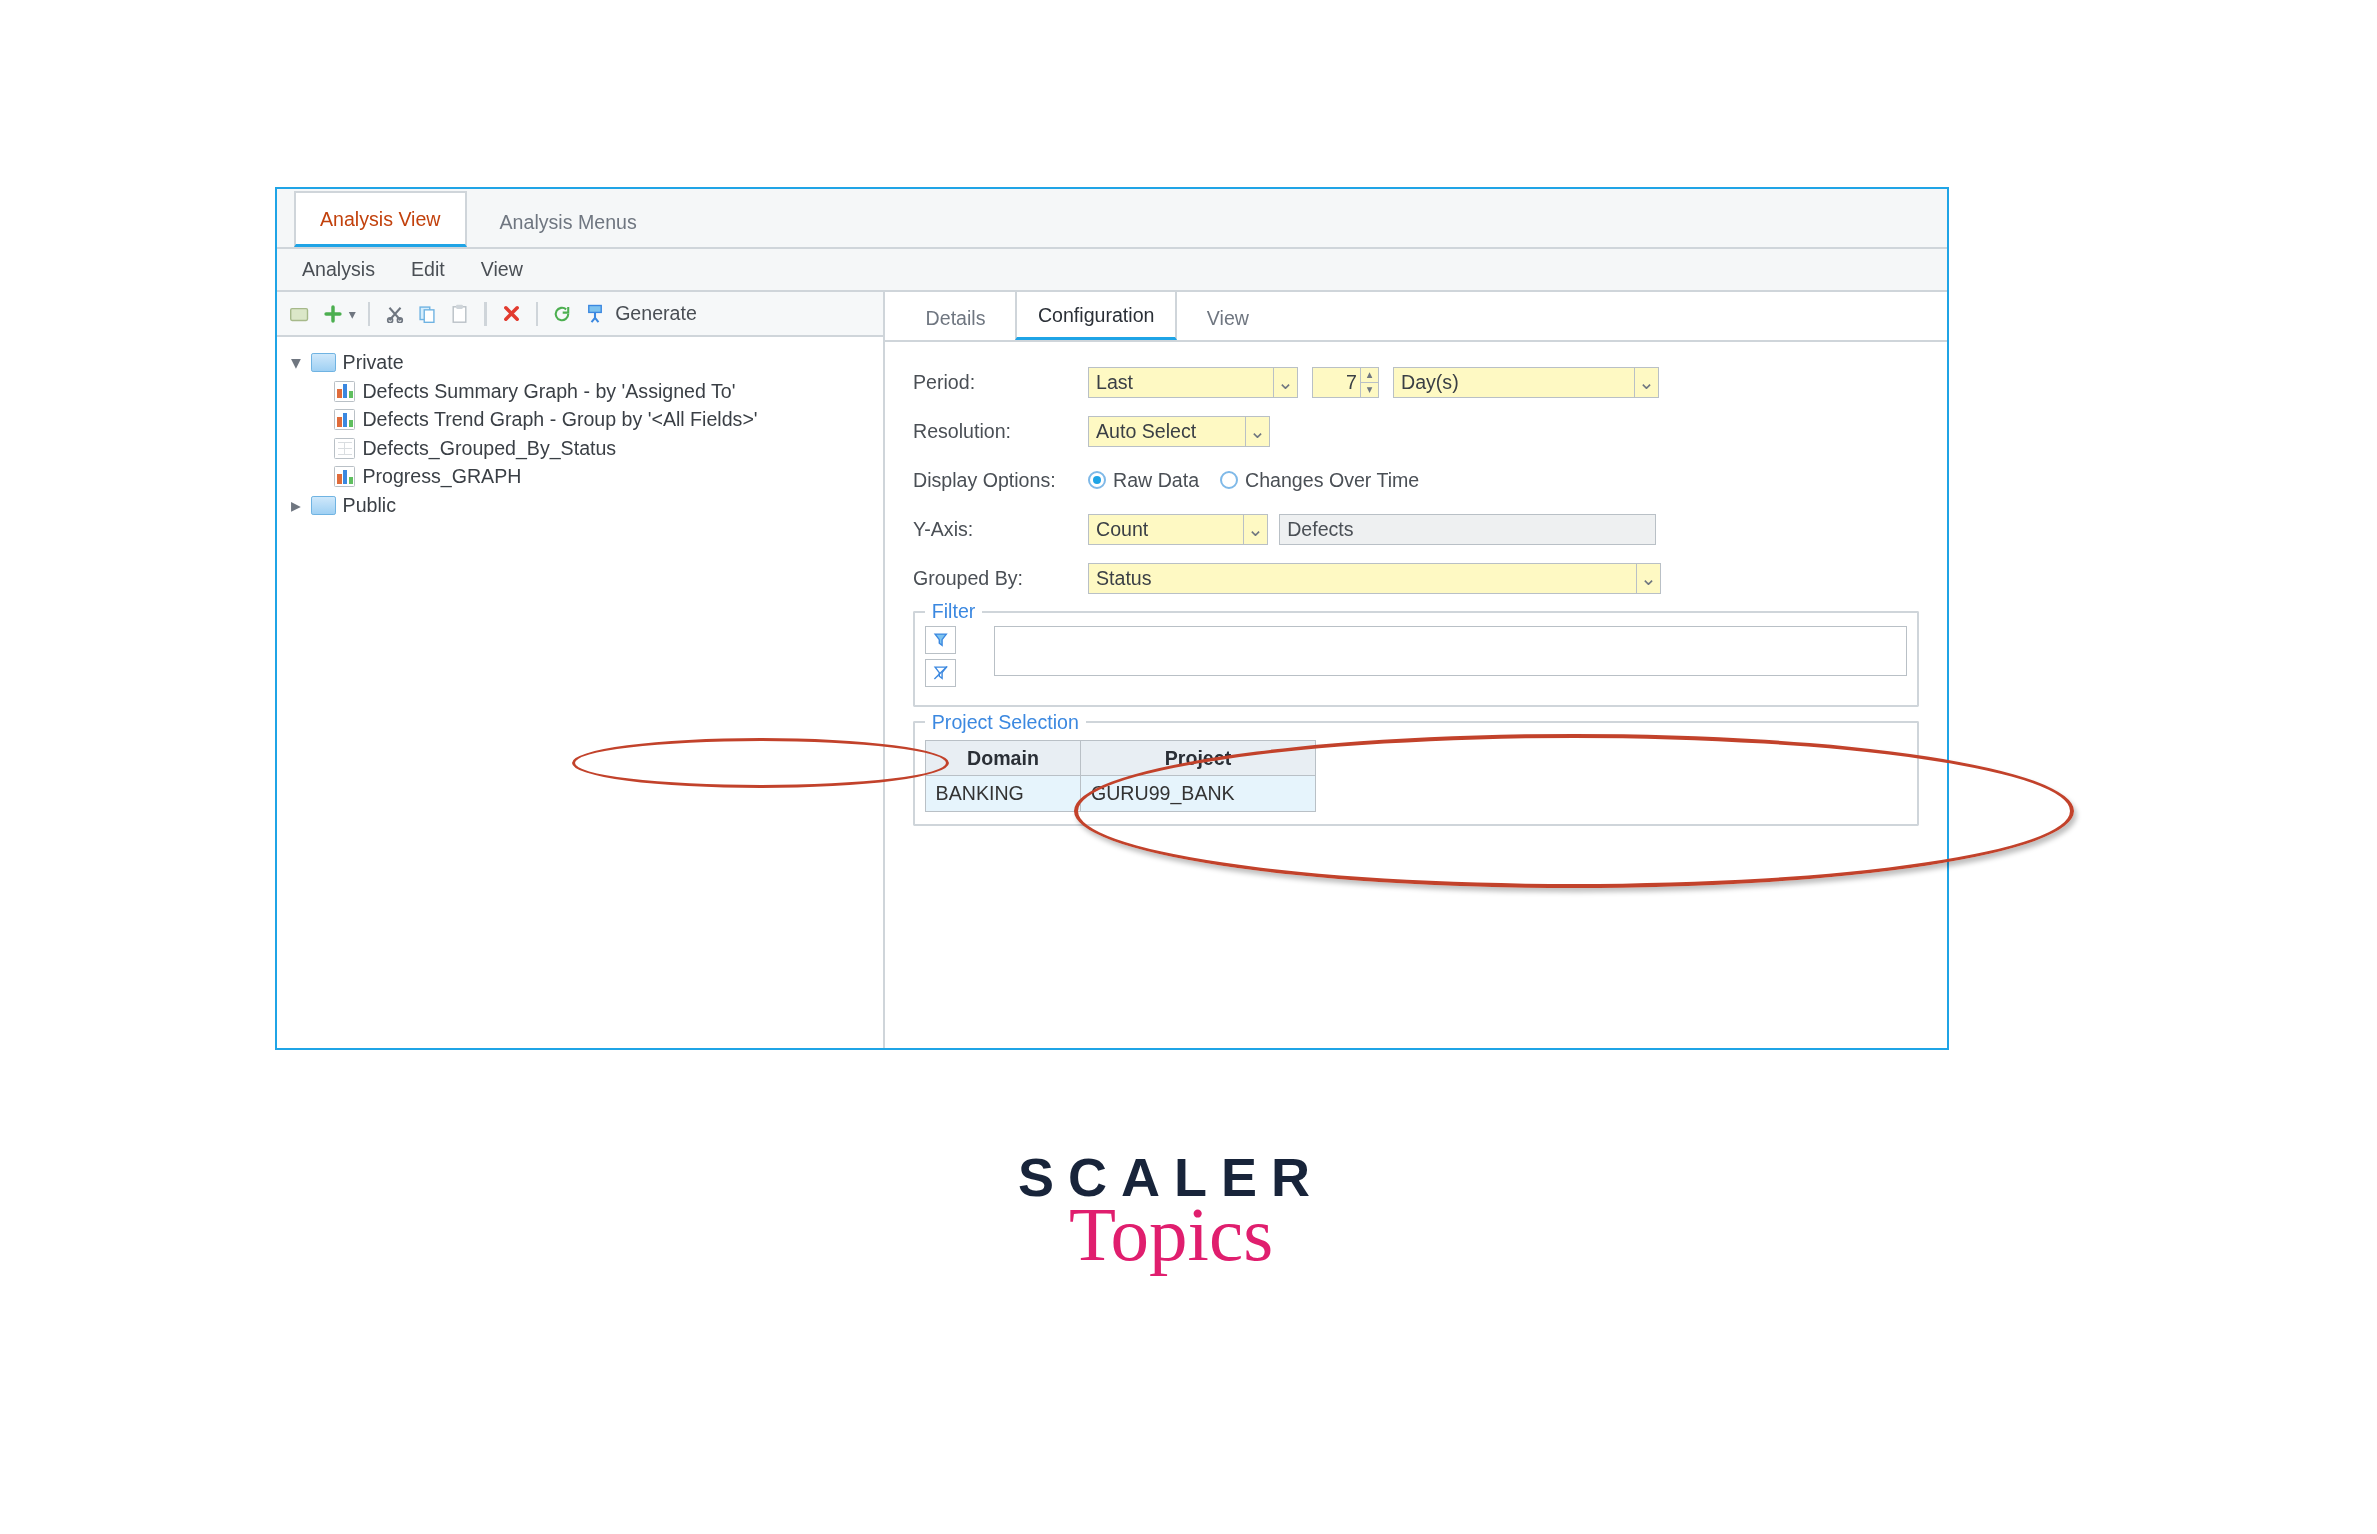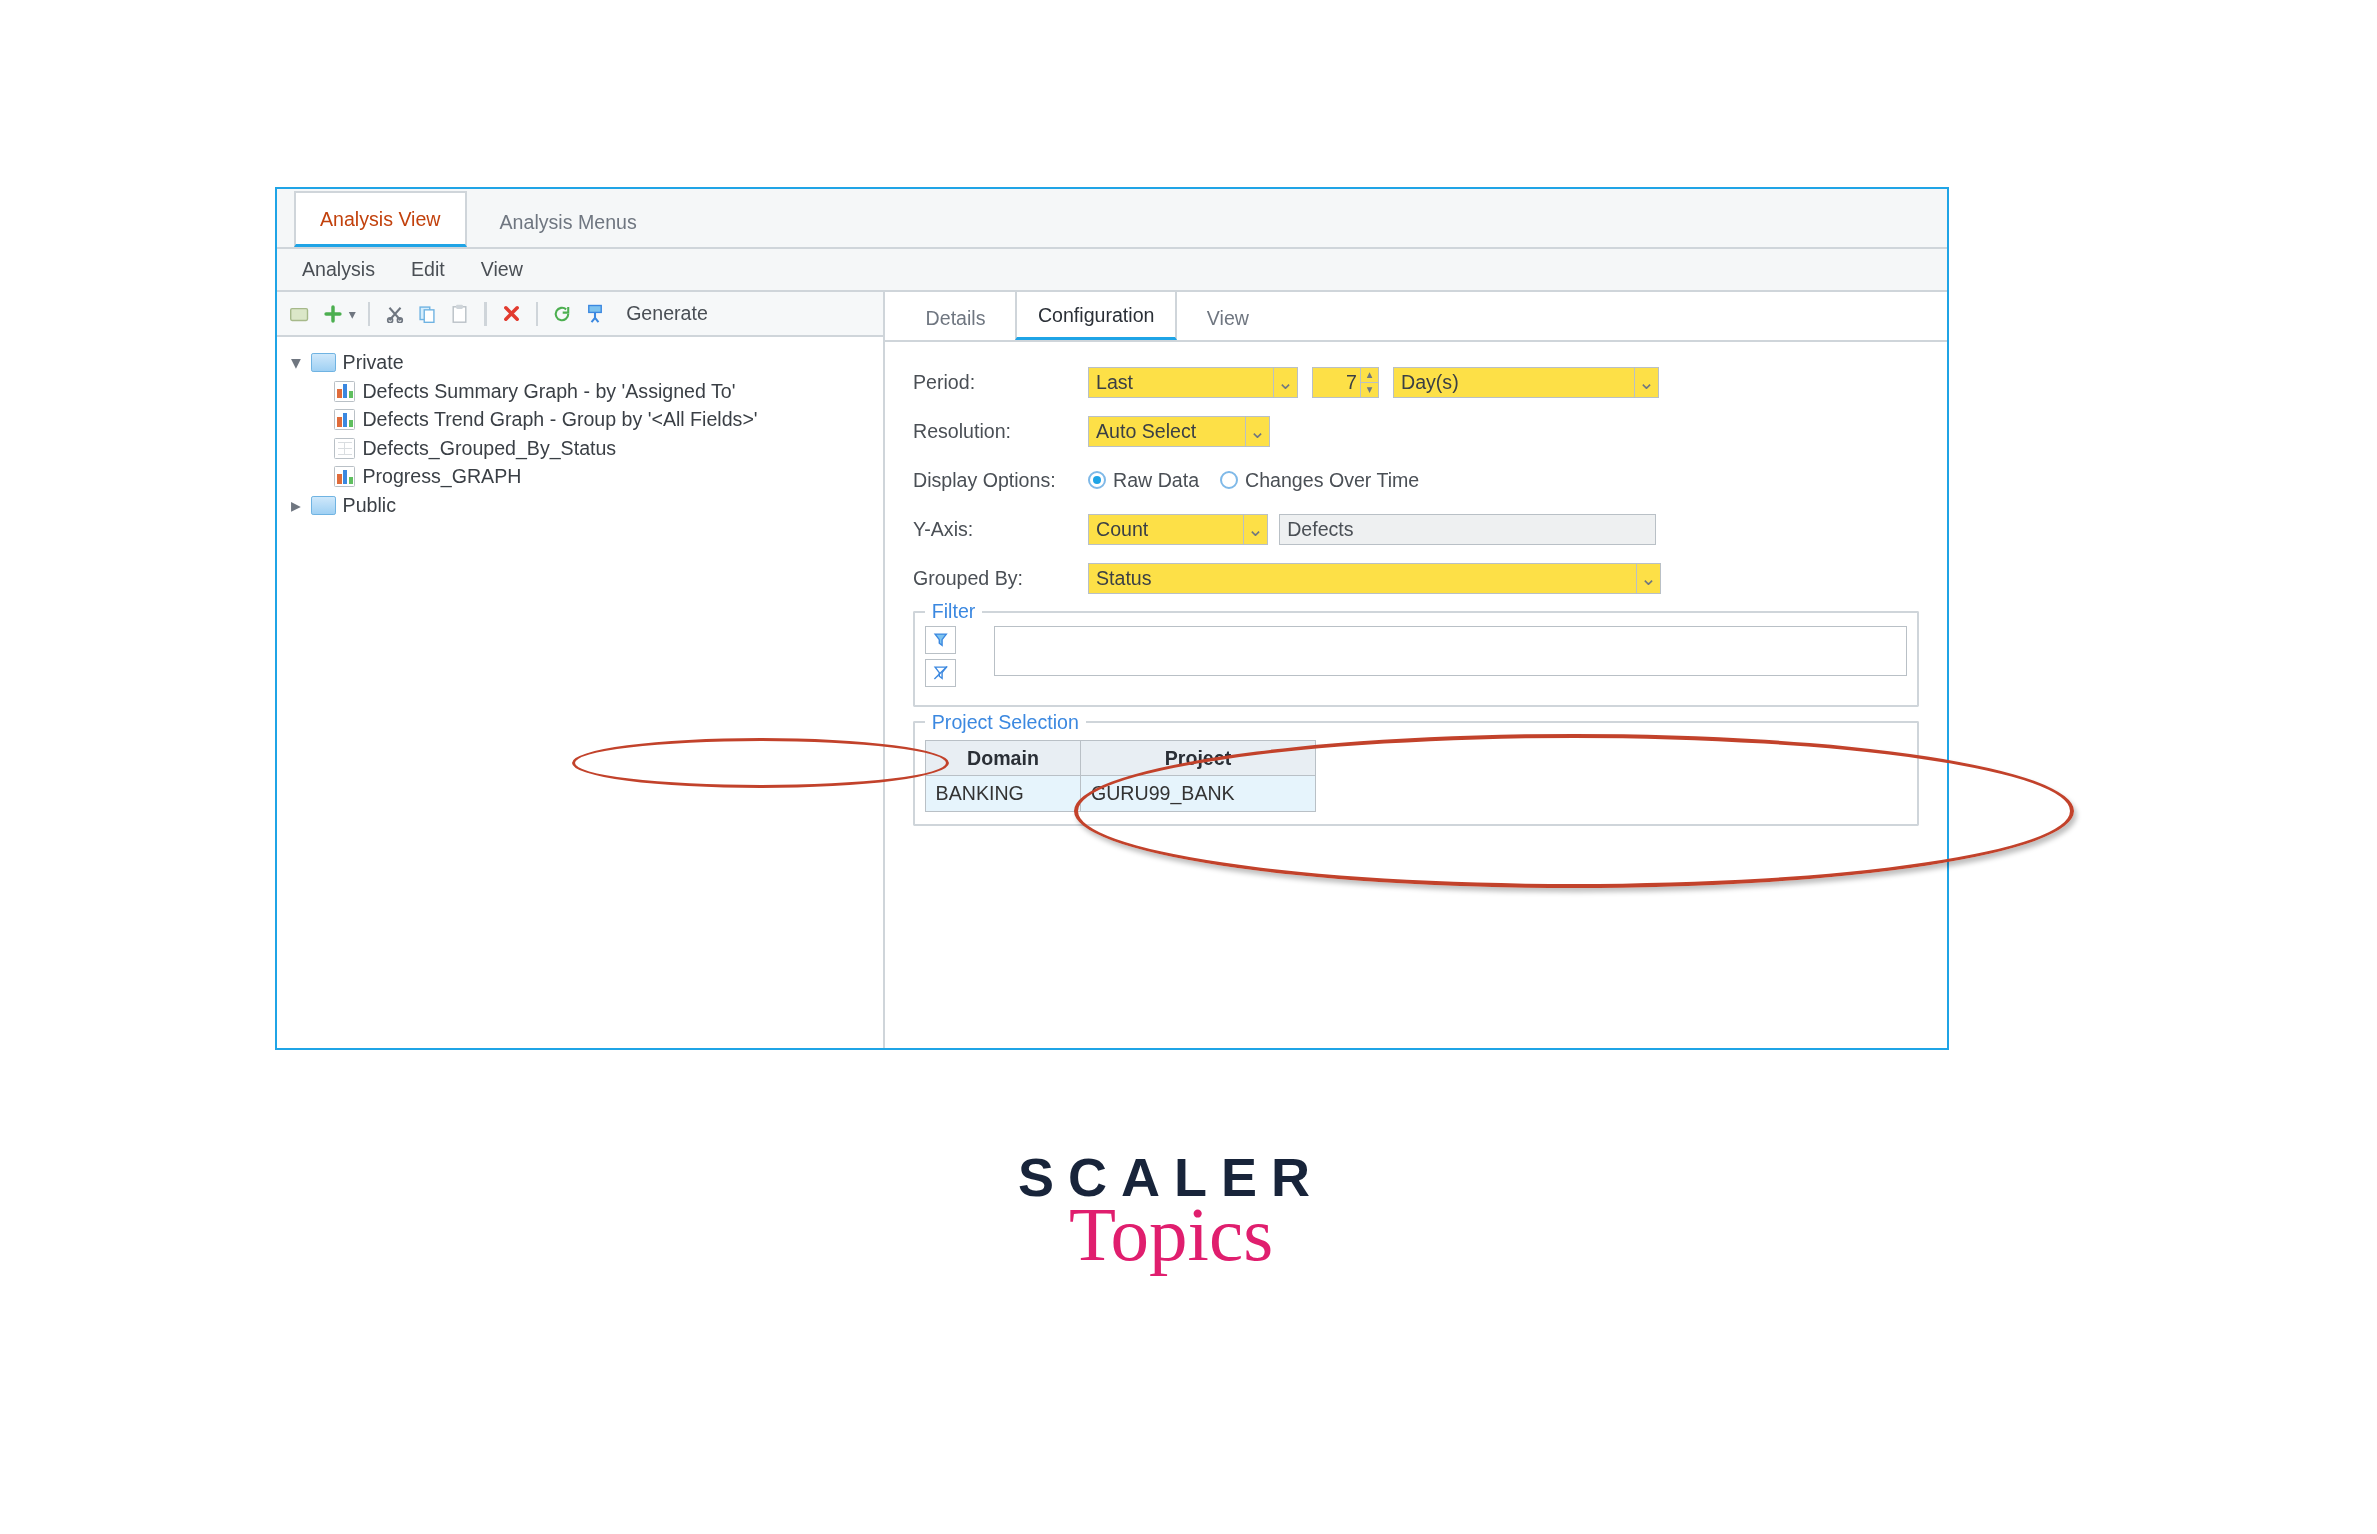--- a/index.html
+++ b/index.html
@@ -80,21 +80,21 @@
     background: #f6f8f9;
     height: 45px;
   }
   .tb-btn {
     width: 24px; height: 24px;
     display: inline-flex; align-items: center; justify-content: center;
     cursor: default;
   }
   .tb-sep { width: 2.1px; height: 24px; background: #cfd5da; margin: 0 4.2px; }
   .tb-caret { font-size: 14px; color: #6f7680; margin-left: -4.2px; }
-  .tb-text { color: #4a4f55; margin-left: 11px; }
+  .tb-text { color: #4a4f55; margin-left: 0; }
   
   .tree {
     padding: 11.2px 8.4px 0 8.4px;
     overflow: hidden;
   }
   .tree-row {
     display: flex;
     align-items: center;
     gap: 7px;
     padding: 2.8px 2.8px 2.8px var(--indent, 0);
@@ -197,21 +197,21 @@
     align-items: center;
     margin-bottom: 17px;
     height: 32px;
   }
   .form-row .lbl { width: 175px; color: #4a4f55; }
   .select-box, .spinner, .text-box, .readonly-box {
     border: 1.4px solid #b9c0c6;
     height: 31px;
     display: inline-flex;
     align-items: center;
-    background: #fde047;
+    background: #fef9c3;
     padding: 0 7px;
     color: #3a3f45;
   }
   .select-box { position: relative; }
   .select-box .caret {
     position: absolute; right: 0; top: 0; bottom: 0; width: 24px;
     border-left: 1.4px solid #b9c0c6;
     display: flex; align-items: center; justify-content: center;
     color: #6f7680;
   }

